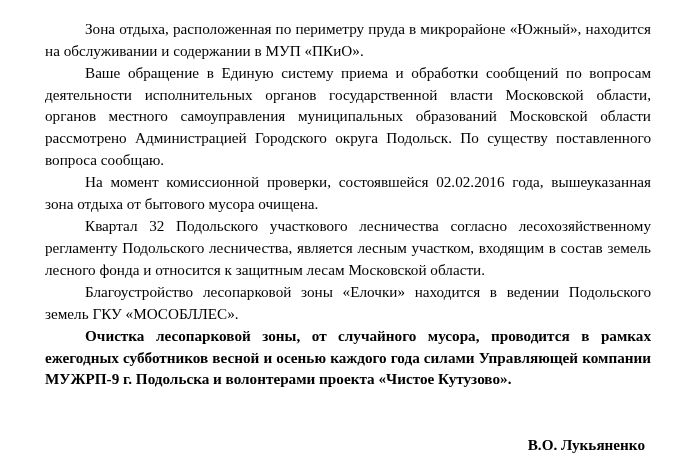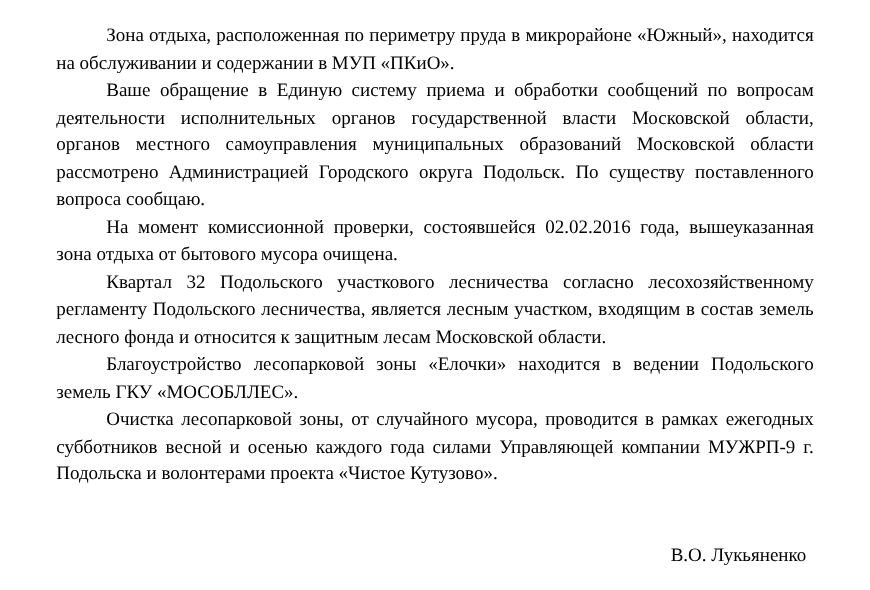--- a/index.html
+++ b/index.html
@@ -27,25 +27,27 @@
     text-align: justify;
     text-justify: inter-word;
   }
   .para {
     margin: 0 0 0.5px 0;
     text-indent: 40px;
     text-align: justify;
   }
   .para:last-of-type {
     text-align: justify;
+    font-weight: bold;
   }
   .signature-block {
     margin-top: 46px;
     text-align: right;
     font-size: 15.2px;
+    font-weight: bold;
   }
   .sig-name {
     display: inline-block;
     padding-right: 6px;
   }
 </style>
 </head>
 <body>
 
 <div class="page">

